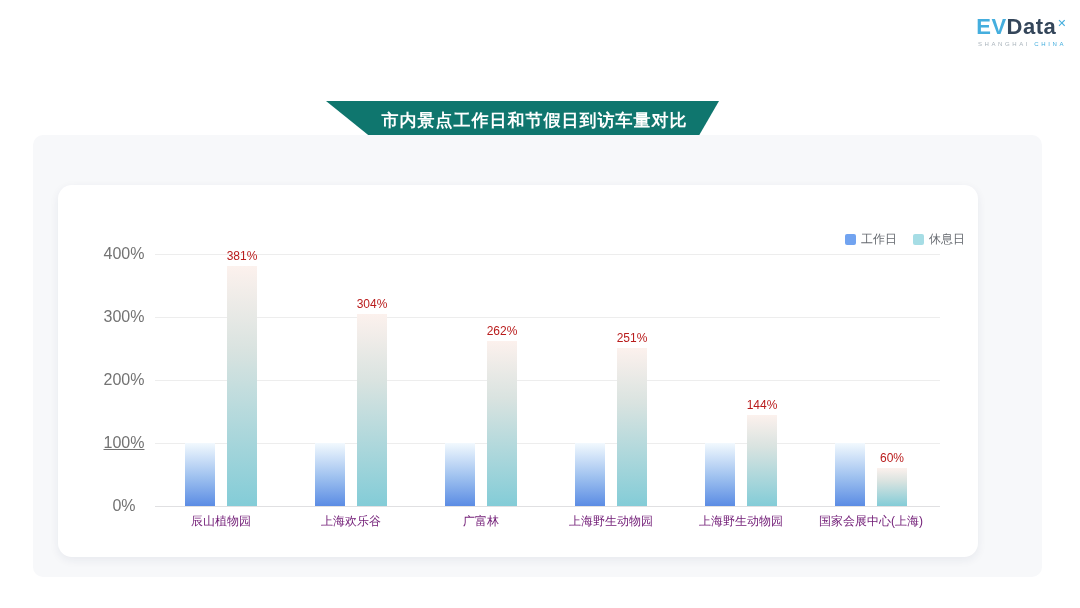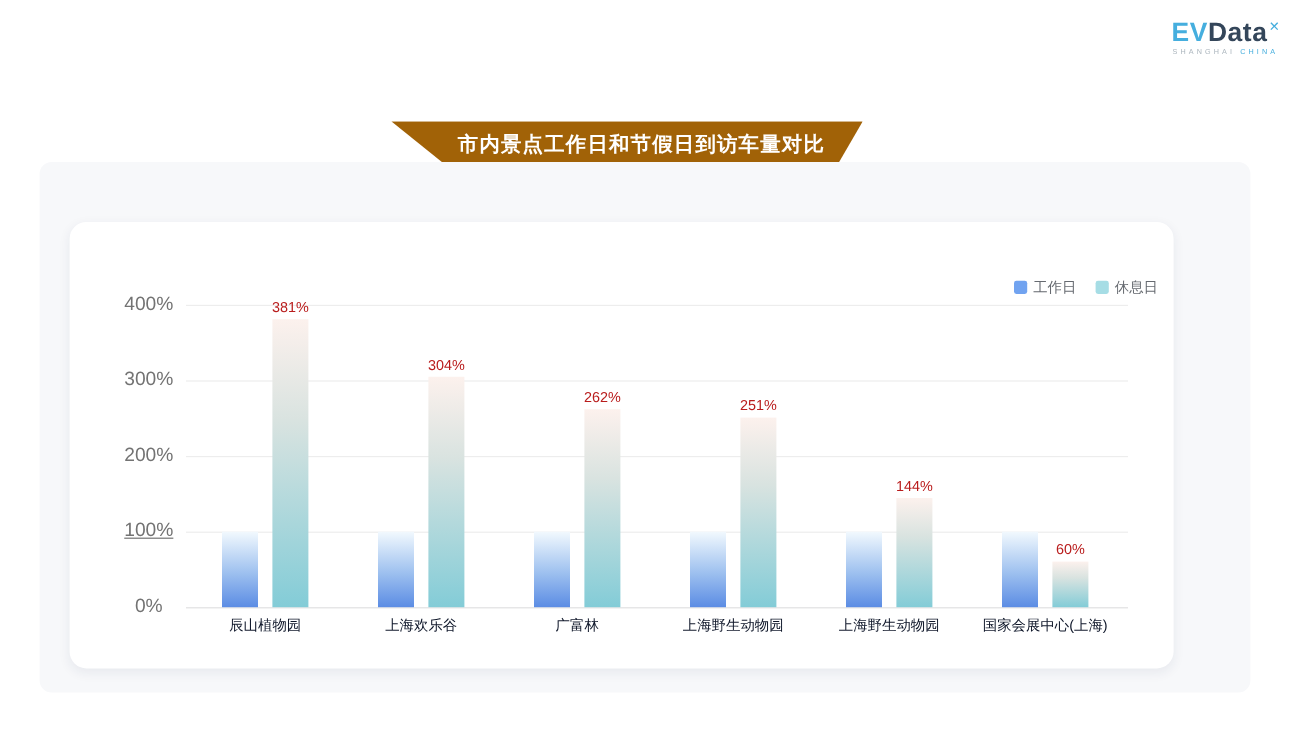--- a/index.html
+++ b/index.html
@@ -4,21 +4,21 @@
 <style>
   * { margin:0; padding:0; box-sizing:border-box; }
   html,body { width:1080px; height:608px; background:#ffffff; }
   .page {
     position:relative; width:1080px; height:608px; background:#ffffff; overflow:hidden;
     font-family:"Liberation Sans","DejaVu Sans",sans-serif;
   }
 
   
   .brandbar { position:absolute; top:16px; right:14px; display:flex; align-items:center; gap:18px; }
-  .evdata { display:flex; flex-direction:column; align-items:center; }
+  .evdata { display:flex; flex-direction:column; align-items:flex-end; }
   .evdata-word { font-size:22px; font-weight:bold; letter-spacing:0.5px; line-height:22px; }
   .evdata-word .ev { color:#45aede; }
   .evdata-word .dt { color:#34465a; }
   .evdata-word .sup { color:#45aede; font-size:11px; vertical-align:top; position:relative; top:-4px; left:1px; font-weight:bold; }
   .evdata-sub { font-size:6px; letter-spacing:2.6px; margin-top:3px; color:#aab4bc; white-space:nowrap; }
   .evdata-sub .cnp { color:#45aede; }
   .gausscode { display:flex; align-items:center; gap:7px; }
   .gmark { position:relative; width:32px; height:34px; }
   .gmark .ring { position:absolute; left:0; top:4px; width:28px; height:28px; border:7px solid #279db4; border-radius:50%; }
   .gmark .notch { position:absolute; right:-3px; top:8px; width:15px; height:9px; background:#ffffff; transform:rotate(33deg); }
@@ -50,35 +50,35 @@
   .legend-label { font-size:12px; color:#666a70; }
 
   
   .gridline { position:absolute; left:97px; width:785px; height:1px; background:#ededed; }
   .gridline.base { background:#e0e0e2; }
   .ytick { position:absolute; left:40px; width:52px; text-align:center; font-size:16px; color:#737373; line-height:14px; }
   .bar { position:absolute; }
   .bar.workday { background:linear-gradient(180deg,#f2f9fe 0%,#9dc0ef 55%,#5b8ce4 100%); }
   .bar.restday { background:linear-gradient(180deg,#fcf1ed 0%,#d9e3e0 35%,#83ccd7 100%); }
   .vlabel { position:absolute; width:60px; text-align:center; font-size:12px; color:#b91c1c; }
-  .xlabel { position:absolute; width:140px; text-align:center; font-size:12px; color:#0f172a; }
+  .xlabel { position:absolute; width:140px; text-align:center; font-size:12px; color:#701a75; }
 </style>
 </head>
 <body>
 
 <div class="page">
 
   <div class="brandbar">
     <div class="evdata">
       <div class="evdata-word"><span class="ev">EV</span><span class="dt">Data</span><span class="sup">✕</span></div>
       <div class="evdata-sub"><span>SHANGHAI</span> <span class="cnp">CHINA</span></div>
     </div>
   </div>
 
-  <div class="banner" id="banner" style="background: #a16207;">
+  <div class="banner" id="banner" style="background: #0f766e;">
     <span class="banner-text">市内景点工作日和节假日到访车量对比</span>
   </div>
 
   <div class="panel">
     <div class="card" id="card">
       <div class="legend" id="legend">
           <div class="legend-item">
             <span class="legend-swatch" style="background: rgb(113, 163, 240);"></span>
             <span class="legend-label">工作日</span>
           </div>

